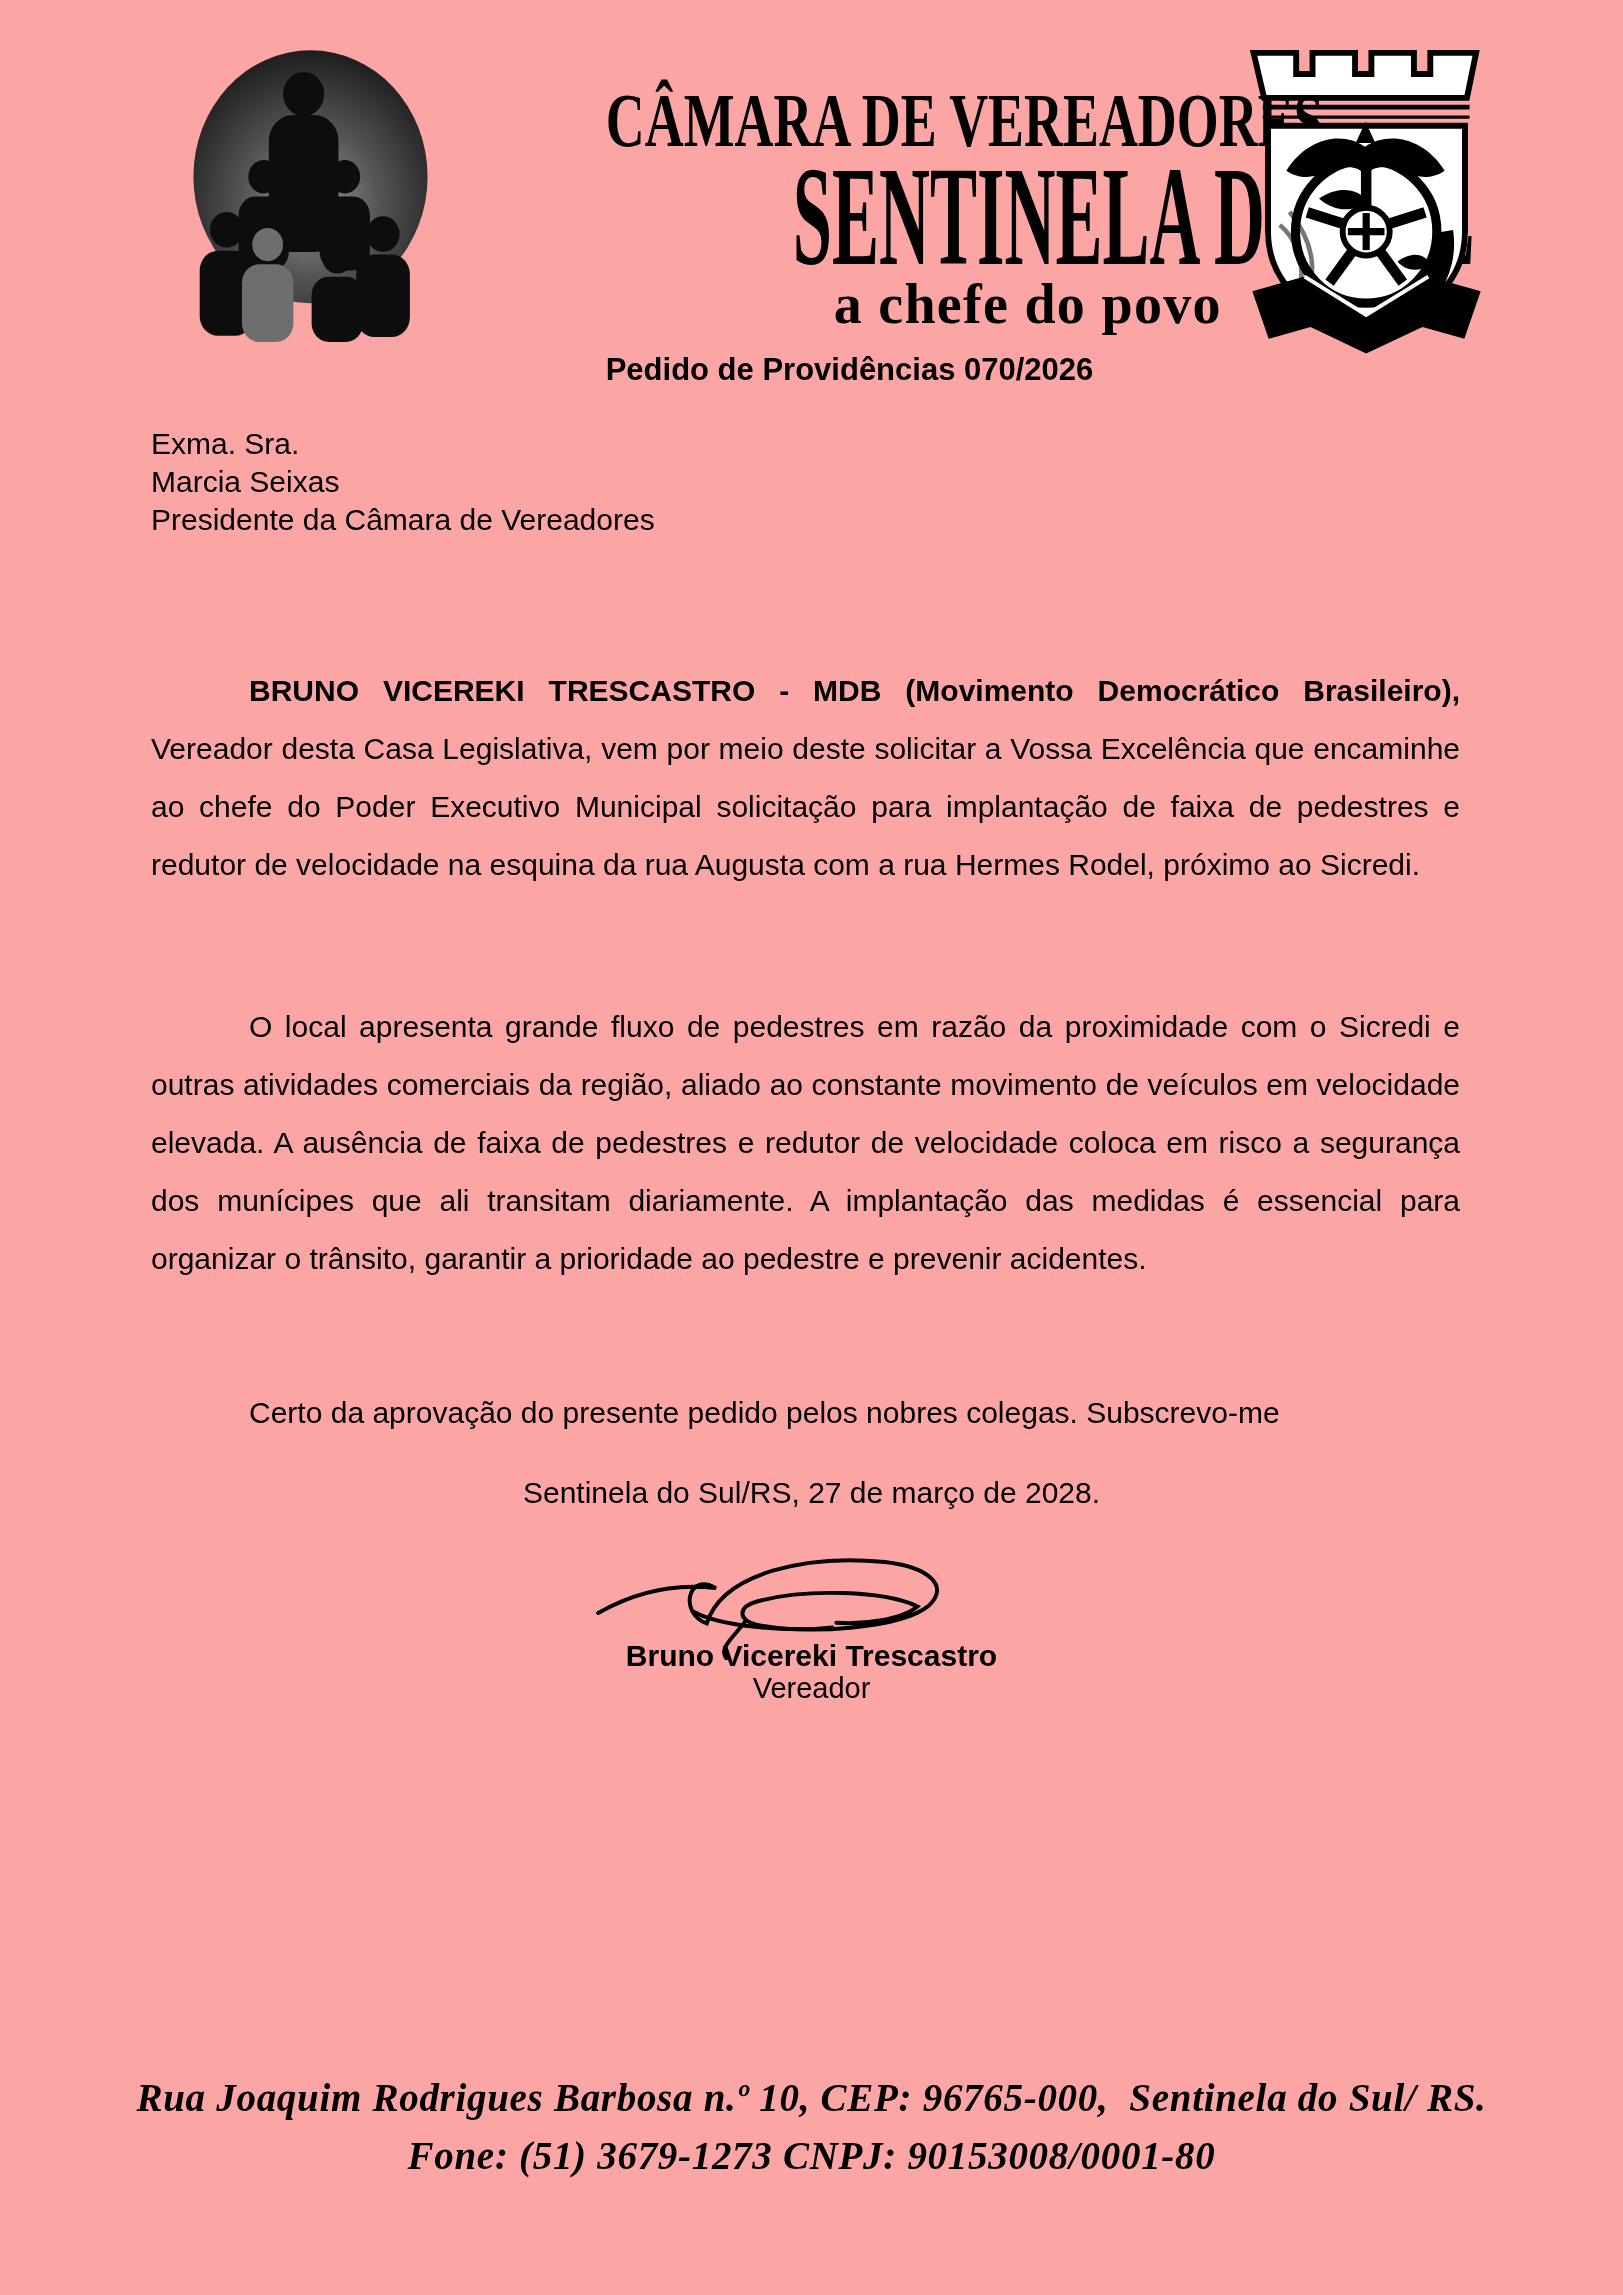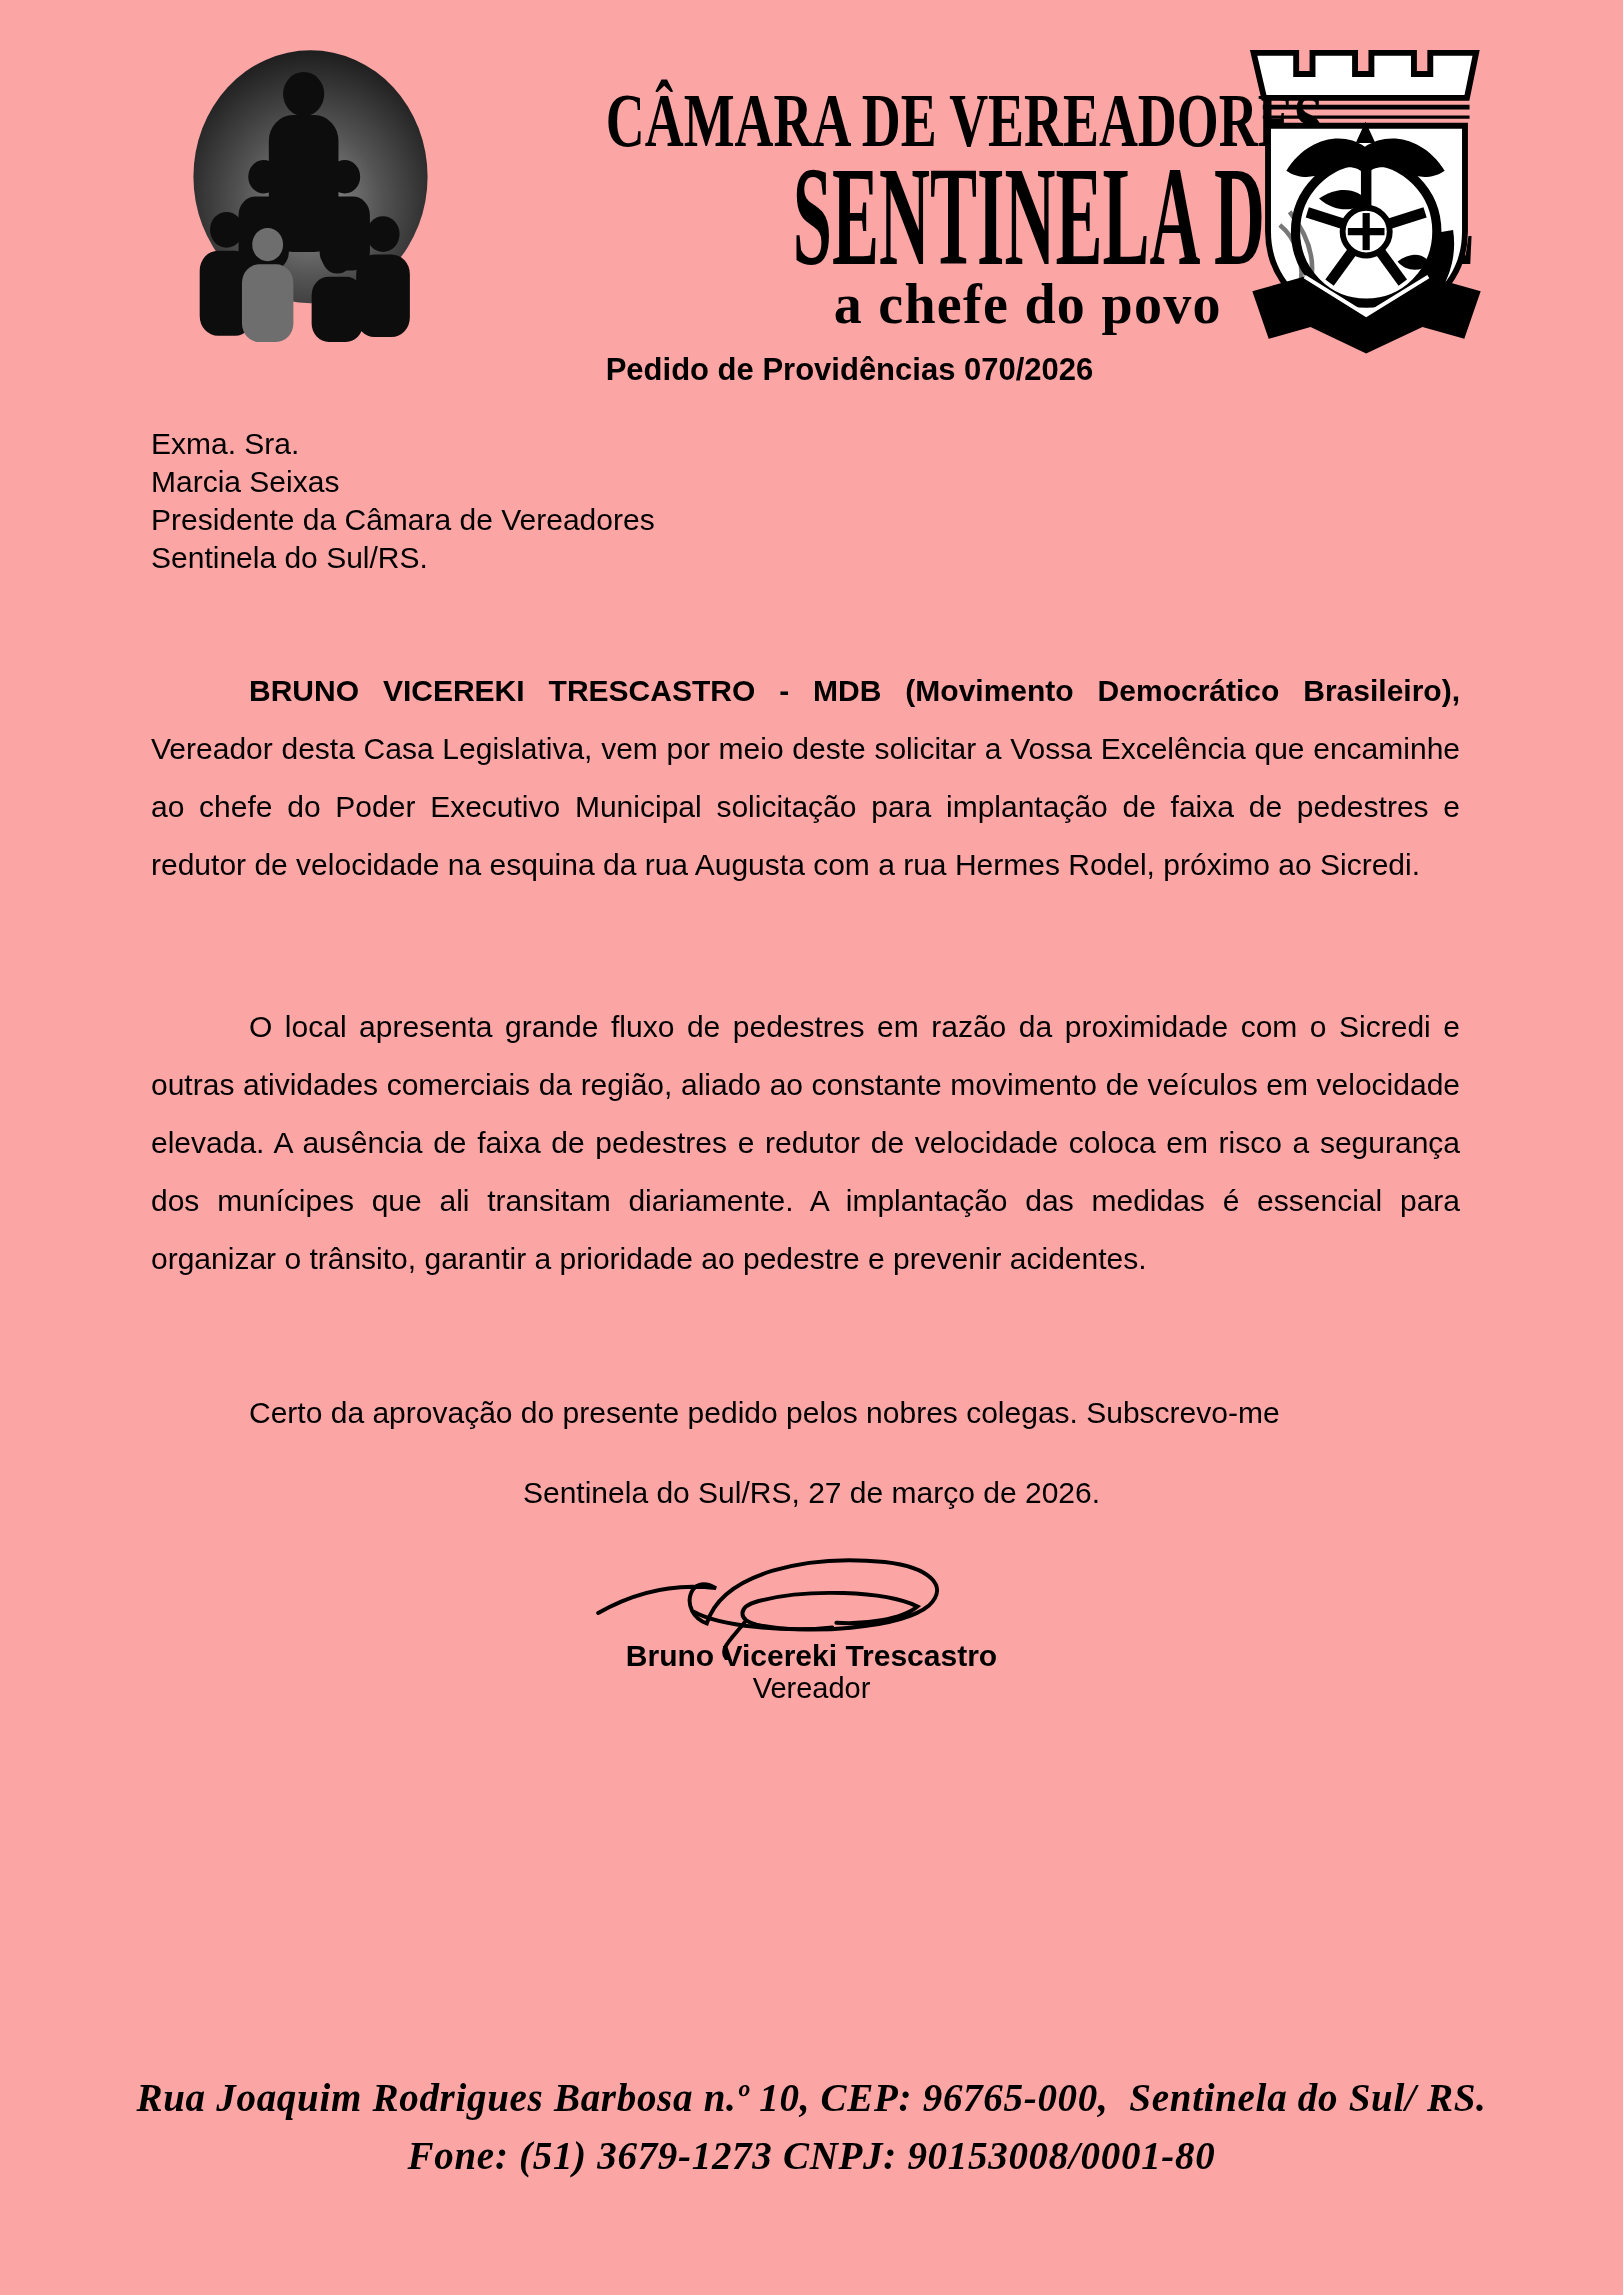--- a/index.html
+++ b/index.html
@@ -157,30 +157,29 @@
       <path d="M108 368 L202 426 L297 368" stroke="#fff" stroke-width="6" fill="none"></path>
     </svg>
   </div>
 
   <div class="doc-title">Pedido de Providências 070/2026</div>
 
   <div class="addressee">
     <div>Exma. Sra.</div>
     <div>Marcia Seixas</div>
     <div>Presidente da Câmara de Vereadores</div>
-    <div>Sentinela do Sul/RS.</div>
   </div>
 
   <p class="para p1"><span class="bold">BRUNO VICEREKI TRESCASTRO - MDB (Movimento Democrático Brasileiro),</span><span> Vereador desta Casa Legislativa, vem por meio deste solicitar a Vossa Excelência que encaminhe ao chefe do Poder Executivo Municipal solicitação para implantação de faixa de pedestres e redutor de velocidade na esquina da rua Augusta com a rua Hermes Rodel, próximo ao Sicredi.</span></p>
 
   <p class="para p2">O local apresenta grande fluxo de pedestres em razão da proximidade com o Sicredi e outras atividades comerciais da região, aliado ao constante movimento de veículos em velocidade elevada. A ausência de faixa de pedestres e redutor de velocidade coloca em risco a segurança dos munícipes que ali transitam diariamente. A implantação das medidas é essencial para organizar o trânsito, garantir a prioridade ao pedestre e prevenir acidentes.</p>
 
   <p class="para closing">Certo da aprovação do presente pedido pelos nobres colegas. Subscrevo-me</p>
 
-  <div class="date-line">Sentinela do Sul/RS, 27 de março de 2026.</div>
+  <div class="date-line">Sentinela do Sul/RS, 27 de março de 2028.</div>
 
   <svg class="signature-svg" viewBox="0 0 570 170" preserveAspectRatio="none" aria-hidden="true">
     <g fill="none" stroke="#000" stroke-width="6" stroke-linecap="round">
       <path d="M14 98 C 70 66 132 52 194 60 C 152 34 136 98 180 114 C 204 36 334 8 452 20 C 522 28 550 58 520 86 C 478 122 330 132 256 116 C 226 108 228 88 258 80 C 332 60 452 64 502 88 C 478 108 420 116 378 113"></path>
       <path d="M238 112 C 218 138 198 152 210 168"></path>
       <path d="M160 96 C 200 118 300 128 372 120"></path>
     </g>
   </svg>
 
   <div class="sig-name">Bruno Vicereki Trescastro</div>

